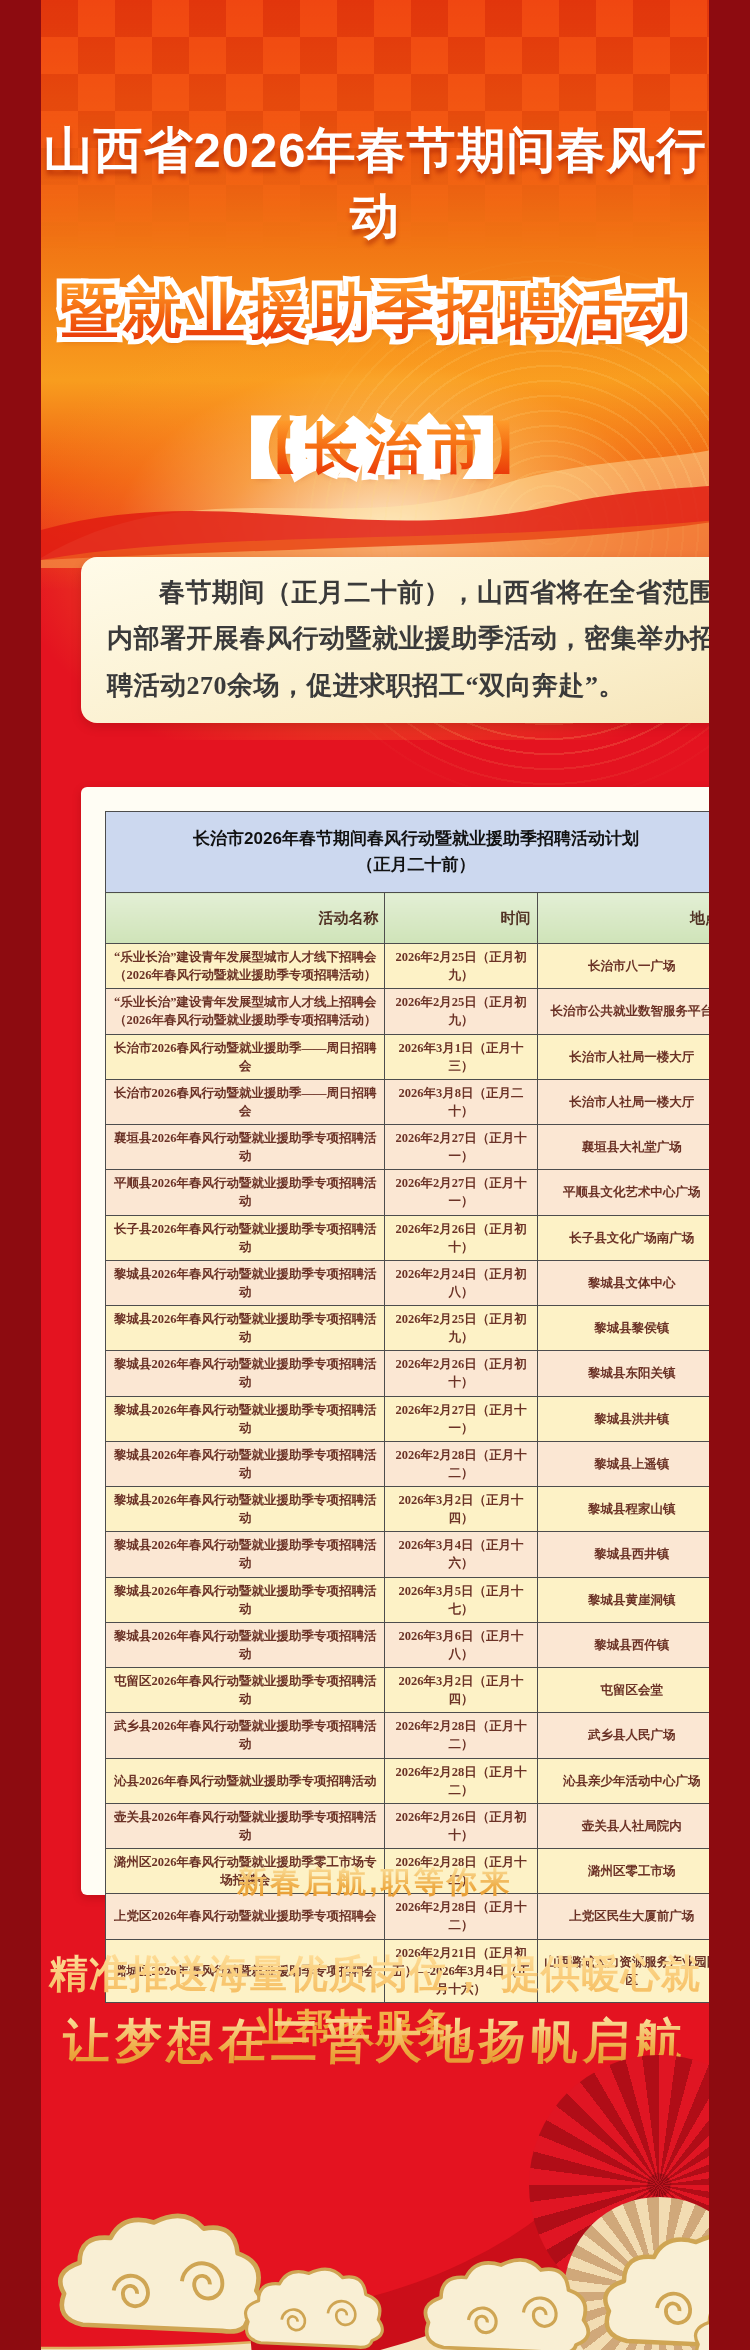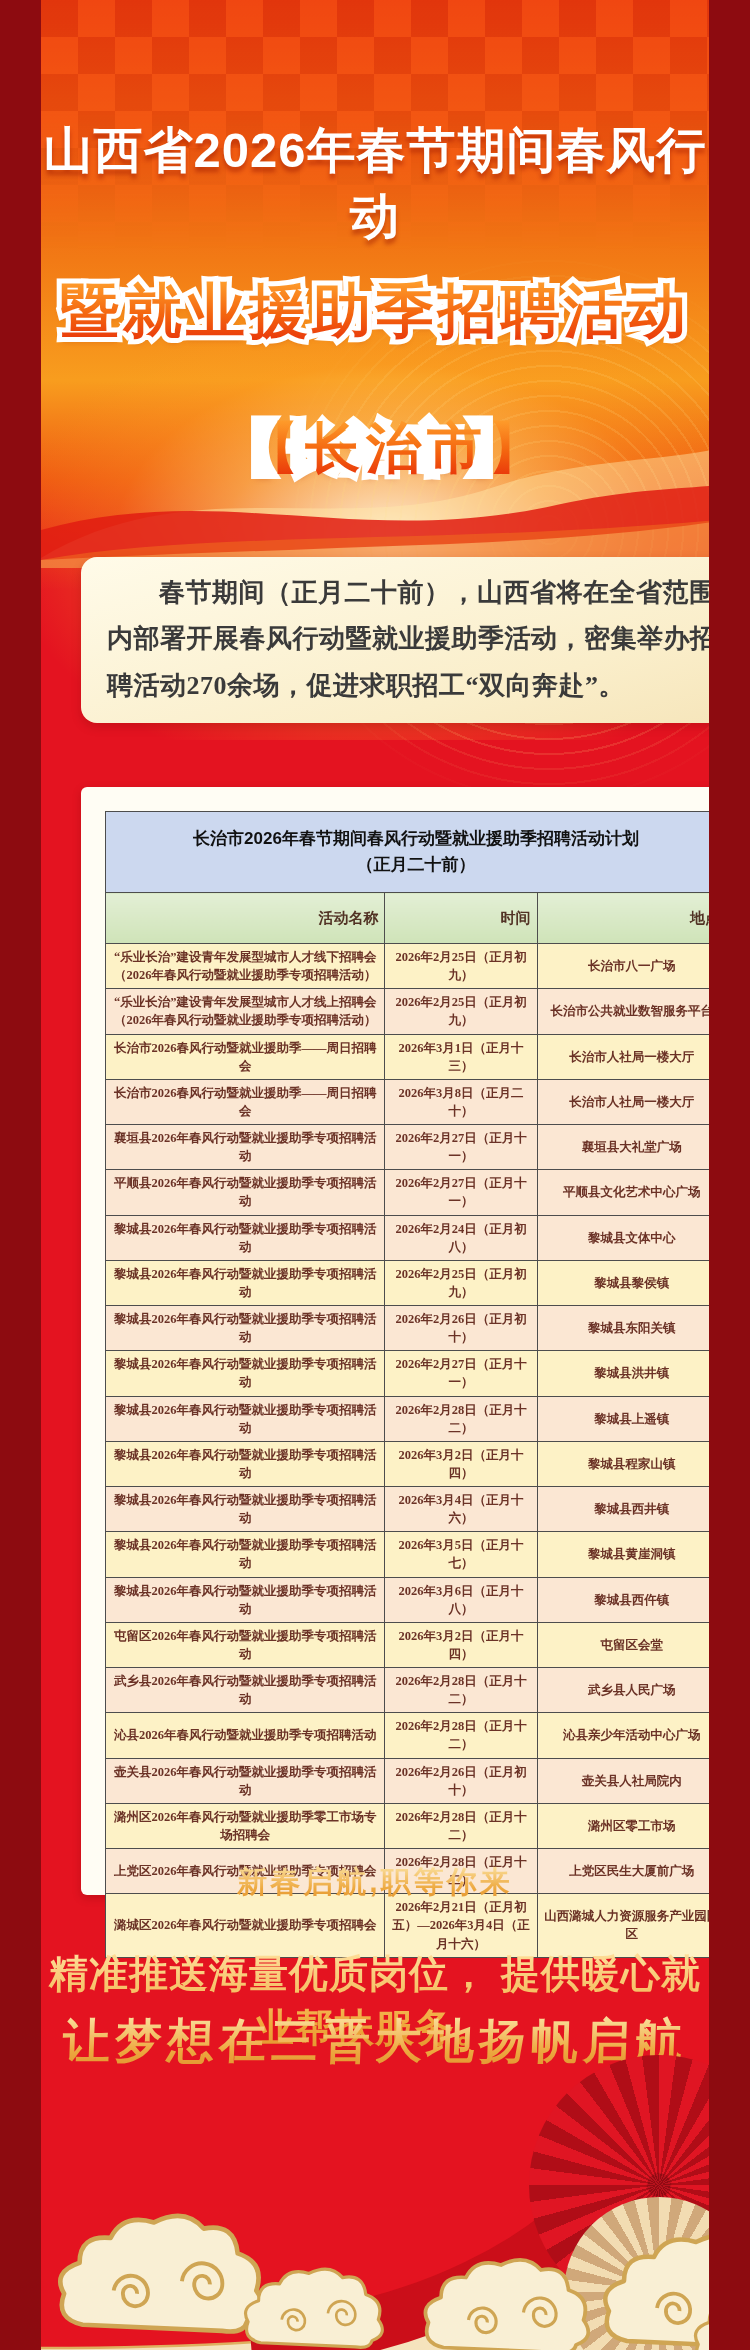--- a/index.html
+++ b/index.html
@@ -139,20 +139,25 @@
           </tr>
           <tr class="peach">
             <td>襄垣县2026年春风行动暨就业援助季专项招聘活动</td>
             <td>2026年2月27日（正月十一）</td>
             <td>襄垣县大礼堂广场</td>
           </tr>
           <tr class="peach">
             <td>平顺县2026年春风行动暨就业援助季专项招聘活动</td>
             <td>2026年2月27日（正月十一）</td>
             <td>平顺县文化艺术中心广场</td>
+          </tr>
+          <tr class="yellow">
+            <td>长子县2026年春风行动暨就业援助季专项招聘活动</td>
+            <td>2026年2月26日（正月初十）</td>
+            <td>长子县文化广场南广场</td>
           </tr>
           <tr class="peach">
             <td>黎城县2026年春风行动暨就业援助季专项招聘活动</td>
             <td>2026年2月24日（正月初八）</td>
             <td>黎城县文体中心</td>
           </tr>
           <tr class="yellow">
             <td>黎城县2026年春风行动暨就业援助季专项招聘活动</td>
             <td>2026年2月25日（正月初九）</td>
             <td>黎城县黎侯镇</td>

